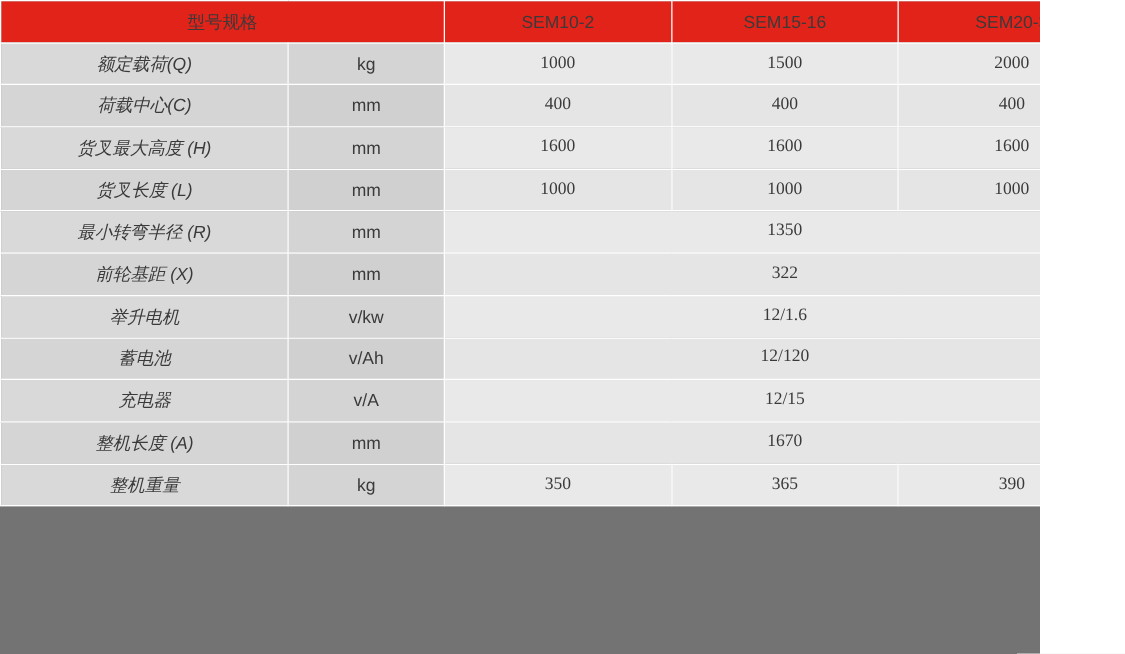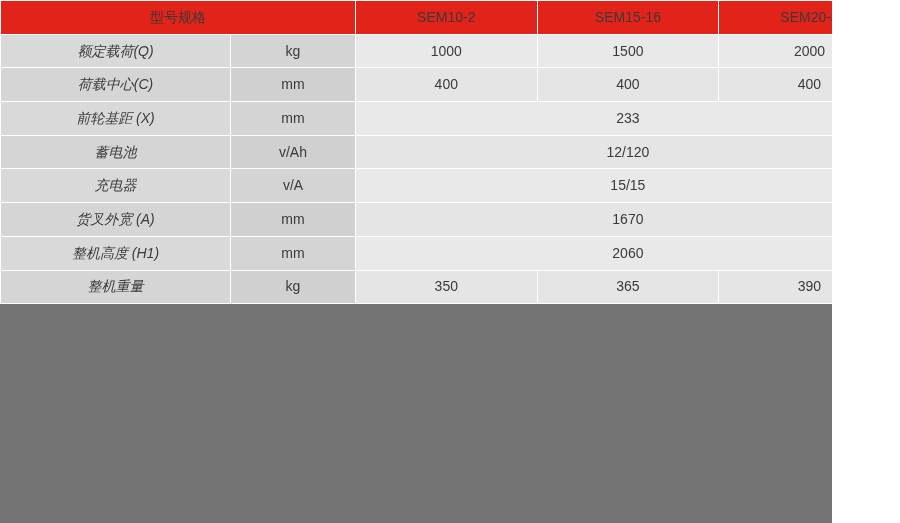--- a/index.html
+++ b/index.html
@@ -54,20 +54,21 @@
   }
   
   td.unit-cell {
     background: #d4d4d4;
     color: #3a3a3a;
   }
   
   td.val-cell {
     background: #e9e9e9;
     color: #3a3a3a;
+    font-family: Liberation Serif, serif;
   }
   td.val-cell.span {
     background: #e9e9e9;
   }
   
   tbody tr:nth-child(even) td.name-cell { background: #d5d5d5; }
   tbody tr:nth-child(even) td.unit-cell { background: #d0d0d0; }
   tbody tr:nth-child(even) td.val-cell  { background: #e5e5e5; }
 </style>
 </head>
@@ -99,43 +100,62 @@
           <td class="val-cell">2000</td>
         </tr>
         <tr>
           <td class="name-cell">荷载中心(C)</td>
           <td class="unit-cell">mm</td>
           <td class="val-cell">400</td>
           <td class="val-cell">400</td>
           <td class="val-cell">400</td>
         </tr>
         <tr>
+          <td class="name-cell">货叉最大高度 (H)</td>
+          <td class="unit-cell">mm</td>
+          <td class="val-cell">1600</td>
+          <td class="val-cell">1600</td>
+          <td class="val-cell">1600</td>
+        </tr>
+        <tr>
+          <td class="name-cell">货叉长度 (L)</td>
+          <td class="unit-cell">mm</td>
+          <td class="val-cell">1000</td>
+          <td class="val-cell">1000</td>
+          <td class="val-cell">1000</td>
+        </tr>
+        <tr>
+          <td class="name-cell">最小转弯半径 (R)</td>
+          <td class="unit-cell">mm</td>
+          <td class="val-cell span" colspan="3">1350</td>
+        </tr>
+        <tr>
           <td class="name-cell">前轮基距 (X)</td>
           <td class="unit-cell">mm</td>
-          <td class="val-cell span" colspan="3">233</td>
+          <td class="val-cell span" colspan="3">322</td>
+        </tr>
+        <tr>
+          <td class="name-cell">举升电机</td>
+          <td class="unit-cell">v/kw</td>
+          <td class="val-cell span" colspan="3">12/1.6</td>
         </tr>
         <tr>
           <td class="name-cell">蓄电池</td>
           <td class="unit-cell">v/Ah</td>
           <td class="val-cell span" colspan="3">12/120</td>
         </tr>
         <tr>
           <td class="name-cell">充电器</td>
           <td class="unit-cell">v/A</td>
-          <td class="val-cell span" colspan="3">15/15</td>
+          <td class="val-cell span" colspan="3">12/15</td>
         </tr>
         <tr>
-          <td class="name-cell">货叉外宽 (A)</td>
+          <td class="name-cell">整机长度 (A)</td>
           <td class="unit-cell">mm</td>
           <td class="val-cell span" colspan="3">1670</td>
-        </tr>
-        <tr>
-          <td class="name-cell">整机高度 (H1)</td>
-          <td class="unit-cell">mm</td>
-          <td class="val-cell span" colspan="3">2060</td>
         </tr>
         <tr>
           <td class="name-cell">整机重量</td>
           <td class="unit-cell">kg</td>
           <td class="val-cell">350</td>
           <td class="val-cell">365</td>
           <td class="val-cell">390</td>
         </tr>
       </tbody>
   </table>

